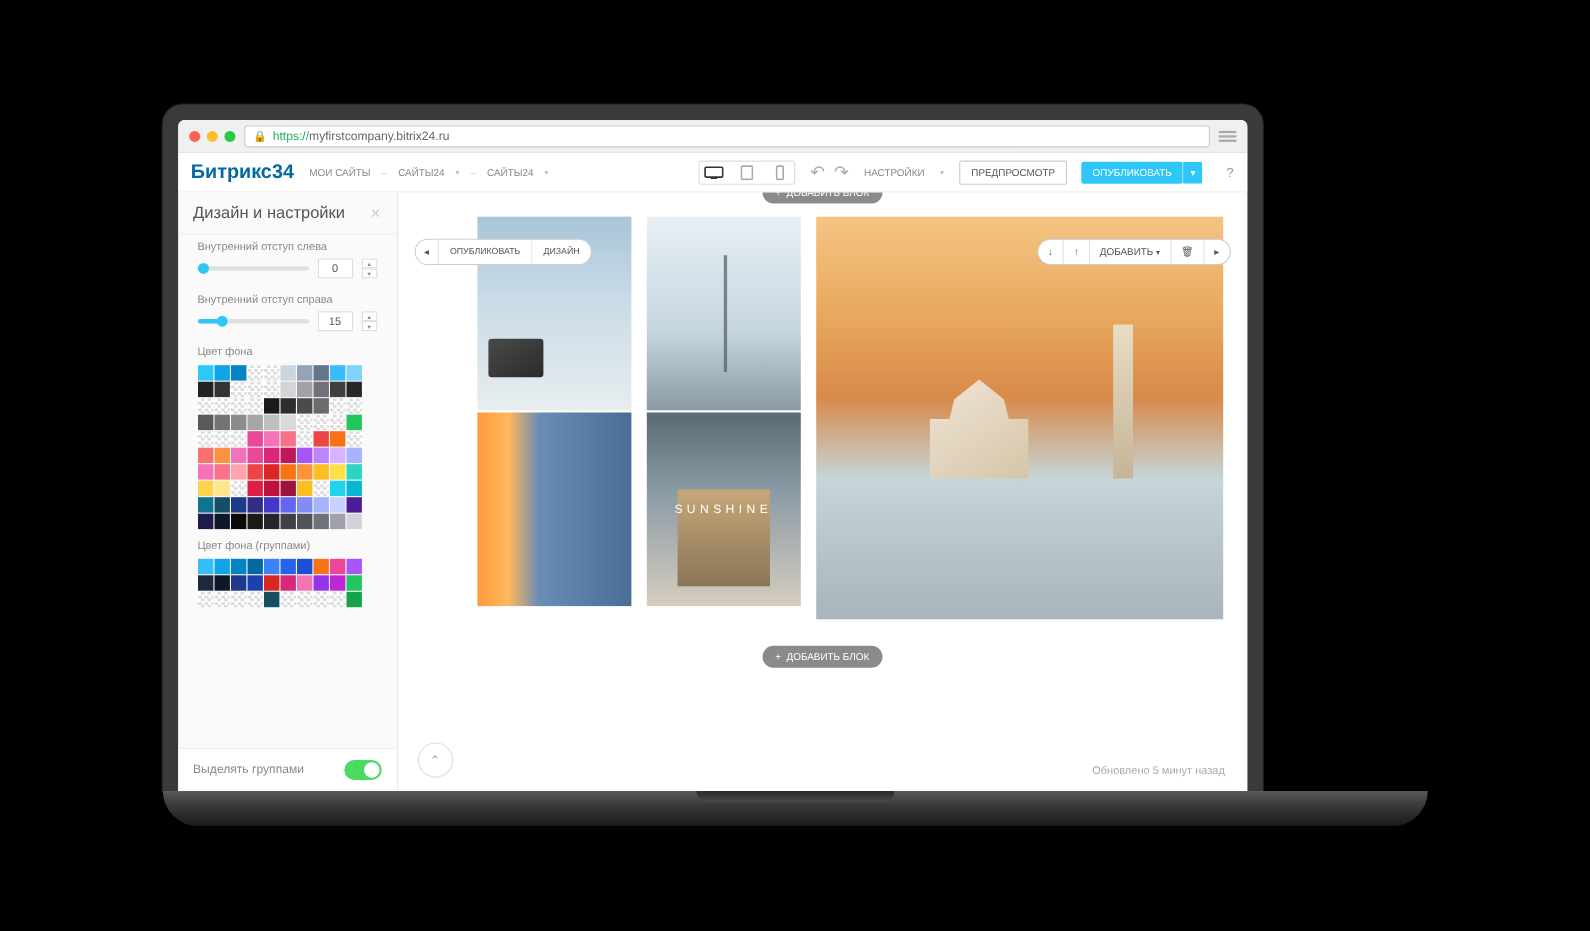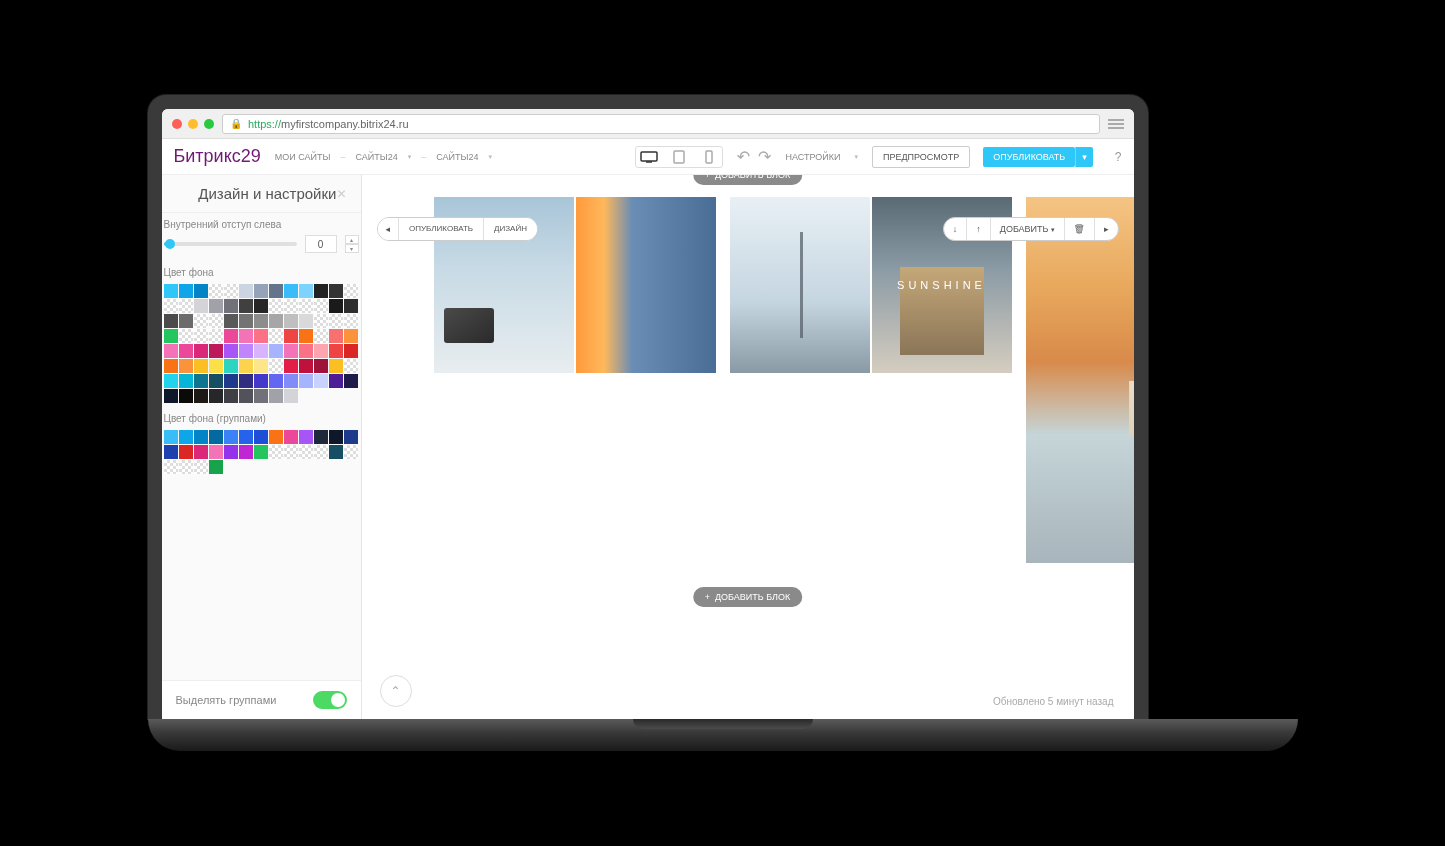--- a/index.html
+++ b/index.html
@@ -11,43 +11,43 @@
 .browser-bar{height:30px;background:#f0f0f0;display:flex;align-items:center;padding:0 10px;border-bottom:1px solid #ddd;gap:8px}
 .traffic{display:flex;gap:6px}
 .dot{width:10px;height:10px;border-radius:50%}
 .dot-r{background:#ff5f56}.dot-y{background:#ffbd2e}.dot-g{background:#27c93f}
 .url-bar{flex:1;background:#fff;border:1px solid #ccc;border-radius:3px;height:20px;display:flex;align-items:center;padding:0 8px;font-size:11px;color:#666;gap:5px}
 .lock{color:#27ae60;font-size:10px}
 .url-h{color:#27ae60}
 .hamburger{width:16px;display:flex;flex-direction:column;gap:2px;cursor:pointer}
 .hamburger span{height:2px;background:#aaa}
 .app-header{height:36px;background:#fff;border-bottom:1px solid #eee;display:flex;align-items:center;padding:0 12px;gap:14px}
-.logo{font-weight:300;font-size:18px;color:#555}.logo span{color:#701a75;font-weight:400}
+.logo{font-weight:300;font-size:18px;color:#555}.logo span{color:#0369a1;font-weight:700}
 .bc{font-size:9px;color:#888;display:flex;gap:10px;align-items:center}
 .bc-item{cursor:pointer}
 .bc-sep{color:#ccc}
 .spacer{flex:1}
 .devices{display:flex;gap:8px;border:1px solid #ddd;border-radius:3px;padding:2px}
 .dev{width:22px;height:16px;display:flex;align-items:center;justify-content:center;cursor:pointer}
 .dev svg{fill:none;stroke:#aaa;stroke-width:1.5}
 .dev.active svg{stroke:#333}
 .history{display:flex;gap:8px}
 .hist-btn{font-size:16px;color:#aaa;cursor:pointer}
 .settings-link{font-size:9px;color:#888;cursor:pointer}
 .btn-preview{font-size:9px;color:#555;border:1px solid #ccc;padding:5px 10px;background:#fff;cursor:pointer;border-radius:2px}
 .btn-publish{font-size:9px;color:#fff;background:#2fc7f7;border:none;padding:5px 10px;cursor:pointer;border-radius:2px}
 .btn-publish-dd{font-size:9px;color:#fff;background:#2fc7f7;border:none;border-left:1px solid rgba(255,255,255,0.3);padding:5px 6px;cursor:pointer;border-radius:0 2px 2px 0}
 .pub-grp{display:flex;margin-left:-1px}
 .help{font-size:12px;color:#999;cursor:pointer;margin-left:8px}
 .workspace{flex:1;display:flex;overflow:hidden}
 .sidebar{width:200px;background:#fafafa;border-right:1px solid #e5e5e5;display:flex;flex-direction:column}
-.side-hdr{padding:10px 14px;display:flex;align-items:center;justify-content:flex-end;border-bottom:1px solid #eee}
+.side-hdr{padding:10px 14px;display:flex;align-items:center;justify-content:space-between;border-bottom:1px solid #eee}
 .side-title{font-size:15px;color:#555;font-weight:300}
 .side-close{color:#ccc;cursor:pointer;font-size:12px}
-.side-body{flex:1;overflow-y:auto;padding:6px 2px 12px;font-size:11px;color:#777}
+.side-body{flex:1;overflow-y:auto;padding:6px 18px 12px;font-size:11px;color:#777}
 .ctrl{margin-bottom:14px}
 .ctrl-label{font-size:10px;color:#888;margin-bottom:5px}
 .ctrl-row{display:flex;align-items:center;gap:8px}
 .slider{flex:1;height:4px;background:#e0e0e0;border-radius:2px;position:relative}
 .slider-fill{height:100%;background:#2fc7f7;border-radius:2px}
 .slider-thumb{width:10px;height:10px;background:#2fc7f7;border-radius:50%;position:absolute;top:-3px;transform:translateX(-50%)}
 .num-input{width:32px;height:18px;border:1px solid #ddd;font-size:10px;text-align:center;color:#555}
 .stepper{display:flex;flex-direction:column}
 .step{width:14px;height:9px;border:1px solid #ddd;font-size:6px;color:#888;display:flex;align-items:center;justify-content:center;cursor:pointer;background:#fff}
 .section-label{font-size:10px;color:#888;margin:6px 0}
@@ -56,21 +56,21 @@
 .sw.trans{background:repeating-conic-gradient(#ddd 0 25%,#fff 0 50%) 0 0/6px 6px}
 .side-foot{padding:10px 14px;border-top:1px solid #eee;display:flex;align-items:center;justify-content:space-between;background:#fff}
 .foot-label{font-size:11px;color:#888}
 .toggle{width:34px;height:18px;background:#4cd964;border-radius:9px;position:relative;cursor:pointer}
 .toggle::after{content:'';position:absolute;width:14px;height:14px;background:#fff;border-radius:50%;top:2px;right:2px}
 .canvas{flex:1;background:#fff;position:relative;overflow:hidden}
 .add-block{position:absolute;left:50%;transform:translateX(-50%);background:#8a8a8a;color:#fff;font-size:9px;padding:5px 12px;border-radius:12px;display:flex;align-items:center;gap:5px;cursor:pointer;z-index:5}
 .add-block.top{top:-10px}
 .add-block.mid{top:412px}
 .gallery{display:flex;gap:14px;padding:22px 72px 0;position:relative}
-.col{display:flex;flex-direction:row;gap:2px}
+.col{display:flex;flex-direction:column;gap:2px}
 .img{background:#ccc;position:relative;overflow:hidden}
 .img1{width:140px;height:176px;background:linear-gradient(180deg,#a8c5d8 0%,#c7dae5 40%,#e8edf0 100%)}
 .img1::after{content:'';position:absolute;bottom:30px;left:10px;width:50px;height:35px;background:linear-gradient(145deg,#4a4a4a,#2a2a2a);border-radius:3px}
 .img2{width:140px;height:176px;background:linear-gradient(90deg,#ff9a3c 0%,#ffb85c 20%,#6a8db5 40%,#4a6d95 100%)}
 .img3{width:140px;height:176px;background:linear-gradient(180deg,#e8f0f5 0%,#c5d5e0 60%,#8a9aa5 100%)}
 .img3::before{content:'';position:absolute;left:50%;top:20%;width:3px;height:60%;background:rgba(80,90,100,0.7)}
 .img4{width:140px;height:176px;background:linear-gradient(180deg,#5a6a75 0%,#8a9aa5 40%,#d5cdbf 100%);display:flex;align-items:center;justify-content:center}
 .img4::before{content:'';position:absolute;top:40%;left:20%;right:20%;height:50%;background:linear-gradient(180deg,#c5a878 0%,#8a7558 100%)}
 .img4-text{position:relative;color:#fff;font-size:11px;letter-spacing:4px;font-weight:300;z-index:1}
 .img5{width:370px;height:366px;background:linear-gradient(180deg,#f5c483 0%,#e8a85c 25%,#d88a4a 45%,#c5d5d8 65%,#a8b5bc 100%)}
@@ -105,21 +105,21 @@
     <span><span class="url-h">https://</span><span>myfirstcompany.bitrix24.ru</span></span>
   </div>
   <div class="hamburger">
             <span></span>
             <span></span>
             <span></span>
           </div>
 </div>
 
 <div class="app-header">
-  <div class="logo"><span>Битрикс</span><span>29</span></div>
+  <div class="logo"><span>Битрикс</span><span>34</span></div>
   <div class="bc">
     <span class="bc-item">МОИ САЙТЫ</span>
     <span class="bc-sep">–</span>
     <span class="bc-item">САЙТЫ24</span>
             <span style="font-size:7px;color:#bbb">▾</span>
     <span class="bc-sep">–</span>
     <span class="bc-item">САЙТЫ24</span>
             <span style="font-size:7px;color:#bbb">▾</span>
   </div>
   <div class="spacer"></div>
@@ -164,20 +164,34 @@
   </div>
   <div class="side-body" id="side-body">
               <div class="ctrl">
                 <div class="ctrl-label">Внутренний отступ слева</div>
   <div class="ctrl-row">
     <div class="slider">
                     <div class="slider-fill" style="width:5%"></div>
                     <div class="slider-thumb" style="left:5%"></div>
                   </div>
     <input class="num-input" value="0" style="">
+    <div class="stepper">
+                    <div class="step">▴</div>
+                    <div class="step">▾</div>
+                  </div>
+  </div>
+              </div>
+              <div class="ctrl">
+                <div class="ctrl-label">Внутренний отступ справа</div>
+  <div class="ctrl-row">
+    <div class="slider">
+                    <div class="slider-fill" style="width:22%"></div>
+                    <div class="slider-thumb" style="left:22%"></div>
+                  </div>
+    <input class="num-input" value="15" style="">
     <div class="stepper">
                     <div class="step">▴</div>
                     <div class="step">▾</div>
                   </div>
   </div>
               </div>
               <div class="section-label">Цвет фона</div>
               <div class="swatches">
                 <div class="sw" style="background: rgb(47, 199, 247);"></div>
                 <div class="sw" style="background: rgb(14, 165, 233);"></div>

